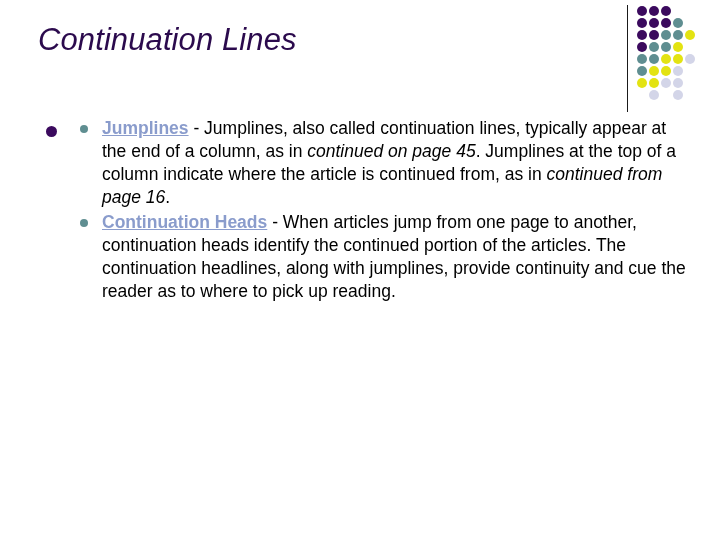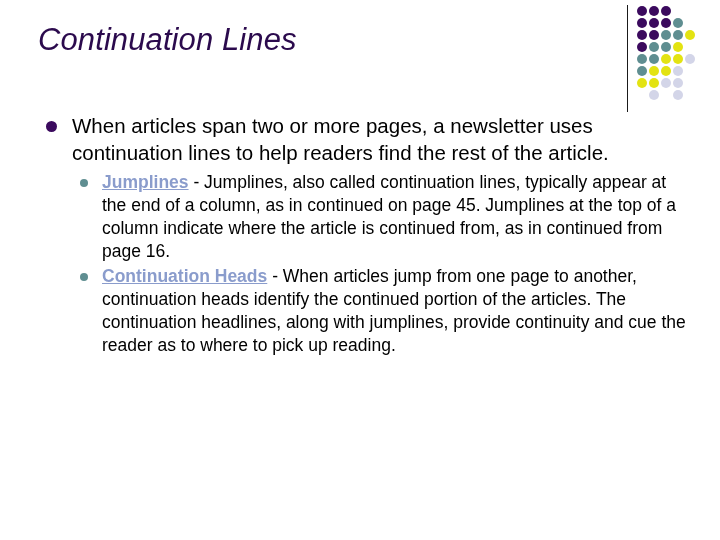--- a/index.html
+++ b/index.html
@@ -105,20 +105,21 @@
     background: #5f8e91;
   }
 
   .link {
     color: #8a9ccc;
     font-weight: bold;
     text-decoration: underline;
     text-align: center;
   }
   .ital {
+    font-style: italic;
   }
 </style>
 </head>
 <body>
 
 <div id="dot-motif">
   <div class="rule" style="background: rgb(26, 26, 26);"></div>
 <div class="dot" style="left: 17px; top: 6px; background: rgb(59, 10, 94);"></div>
     <div class="dot" style="left: 29px; top: 6px; background: rgb(59, 10, 94);"></div>
     <div class="dot" style="left: 41px; top: 6px; background: rgb(59, 10, 94);"></div>
@@ -151,21 +152,20 @@
     <div class="dot" style="left: 29px; top: 90px; background: rgb(211, 213, 232);"></div>
     <div class="dot" style="left: 53px; top: 90px; background: rgb(211, 213, 232);"></div>
   </div>
 
 <div id="slide-title" style="color: rgb(43, 10, 77); font-style: italic;">Continuation Lines</div>
 
 <div id="slide-body">
   <ul class="lvl1">
     <li class="lvl1">
       <span class="bullet-marker" style="background: rgb(59, 10, 94);"></span>
-      <span>When articles span two or more pages, a newsletter uses continuation lines to help readers find the rest of the article.</span>
 
       <ul class="lvl2">
 
         <li class="lvl2">
           <span class="bullet-marker" style="background: rgb(95, 142, 145);"></span>
           <a class="link" href="#" style="color: rgb(138, 156, 204);">Jumplines</a><span> - Jumplines, also called continuation lines, typically appear at the end of a column, as in </span><span class="ital">continued on page 45</span><span>. Jumplines at the top of a column indicate where the article is continued from, as in </span><span class="ital">continued from page 16</span><span>.</span>
         </li>
 
         <li class="lvl2">
           <span class="bullet-marker" style="background: rgb(95, 142, 145);"></span>

